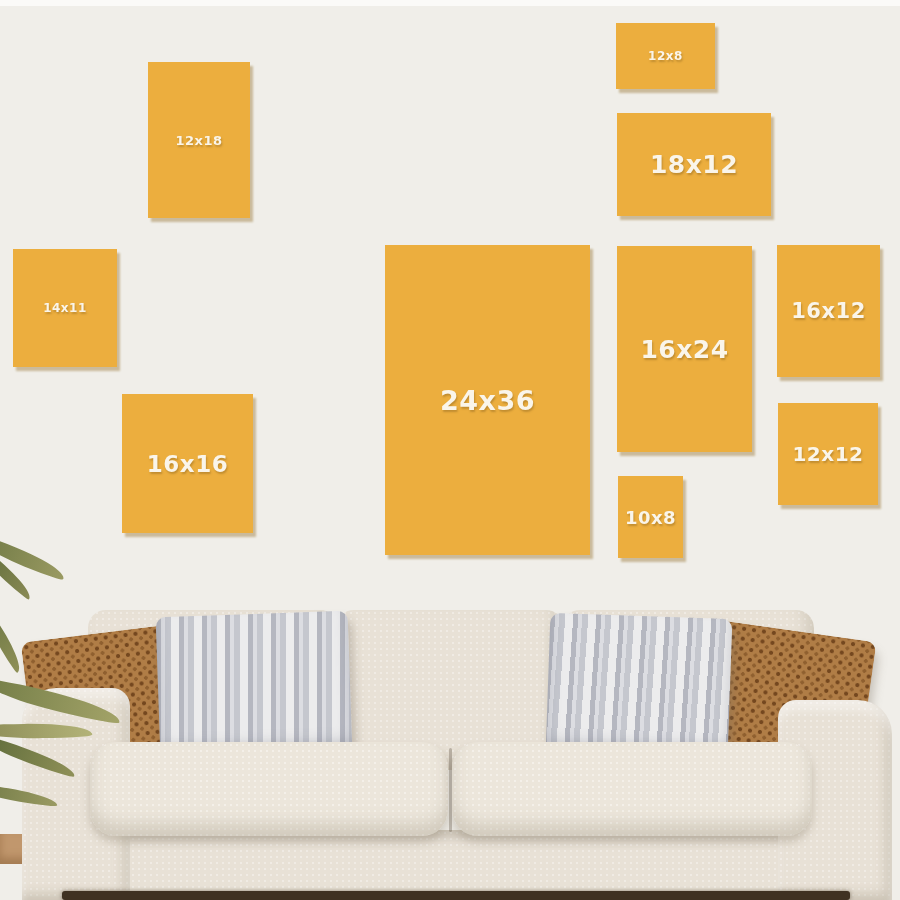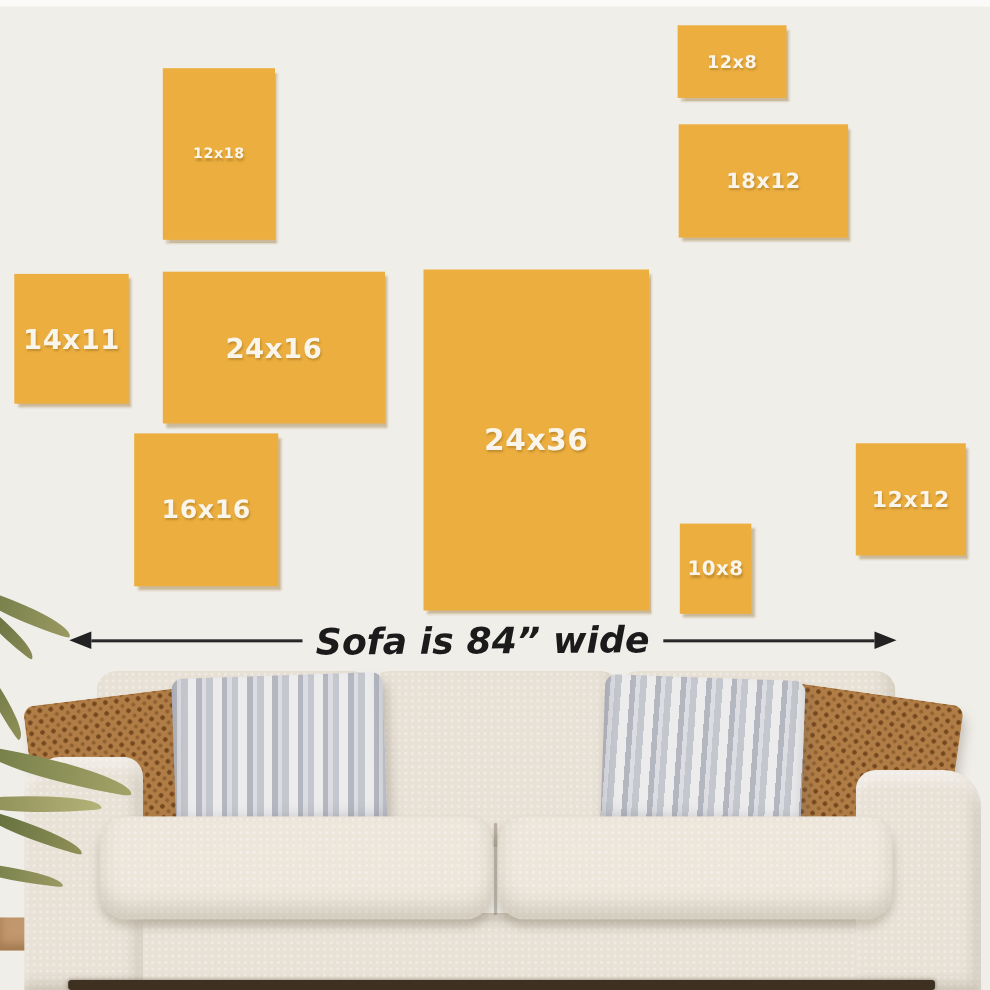--- a/index.html
+++ b/index.html
@@ -81,52 +81,48 @@
 <body>
 
 <div class="stage">
   <div class="top-strip"></div>
 
   <div id="frames">
       <div class="frame" style="left: 148px; top: 62px; width: 102px; height: 156px;">
         <span class="frame-label" style="font-size: 13px;">12x18</span>
       </div>
       <div class="frame" style="left: 616px; top: 23px; width: 99px; height: 66px;">
-        <span class="frame-label" style="font-size: 16px;">12x8</span>
+        <span class="frame-label" style="font-size: 12px;">12x8</span>
       </div>
       <div class="frame" style="left: 617px; top: 113px; width: 154px; height: 103px;">
-        <span class="frame-label" style="font-size: 19px;">18x12</span>
+        <span class="frame-label" style="font-size: 25px;">18x12</span>
       </div>
       <div class="frame" style="left: 13px; top: 249px; width: 104px; height: 118px;">
-        <span class="frame-label" style="font-size: 25px;">14x11</span>
-      </div>
-      <div class="frame" style="left: 148px; top: 247px; width: 202px; height: 138px;">
-        <span class="frame-label" style="font-size: 25px;">24x16</span>
+        <span class="frame-label" style="font-size: 12px;">14x11</span>
       </div>
       <div class="frame" style="left: 385px; top: 245px; width: 205px; height: 310px; text-align: right;">
         <span class="frame-label" style="font-size: 27px;">24x36</span>
+      </div>
+      <div class="frame" style="left: 617px; top: 246px; width: 135px; height: 206px;">
+        <span class="frame-label" style="font-size: 25px;">16x24</span>
+      </div>
+      <div class="frame" style="left: 777px; top: 245px; width: 103px; height: 132px;">
+        <span class="frame-label" style="font-size: 21px;">16x12</span>
       </div>
       <div class="frame" style="left: 122px; top: 394px; width: 131px; height: 139px;">
         <span class="frame-label" style="font-size: 23px;">16x16</span>
       </div>
       <div class="frame" style="left: 618px; top: 476px; width: 65px; height: 82px;">
         <span class="frame-label" style="font-size: 18px;">10x8</span>
       </div>
       <div class="frame" style="left: 778px; top: 403px; width: 100px; height: 102px;">
         <span class="frame-label" style="font-size: 20px;">12x12</span>
       </div>
     </div>
 
-  <div class="arrow-row">
-    <div class="tri left"></div>
-    <div class="arrow-line"></div>
-    <div class="caption">Sofa is 84” wide</div>
-    <div class="arrow-line"></div>
-    <div class="tri right"></div>
-  </div>
 
   <div>
 
     <div class="part fabric back" style="left:88px;top:610px;width:250px;height:160px;"></div>
     <div class="part fabric back" style="left:336px;top:610px;width:228px;height:160px;"></div>
     <div class="part fabric back" style="left:562px;top:610px;width:252px;height:160px;"></div>
 
     <div class="part pillow brown" style="left:28px;top:632px;width:170px;height:130px;transform:rotate(-7deg);"></div>
     <div class="part pillow gray" style="left:158px;top:614px;width:192px;height:142px;transform:rotate(-2deg);"></div>
     <div class="part pillow brown" style="left:700px;top:630px;width:168px;height:134px;transform:rotate(8deg);"></div>

